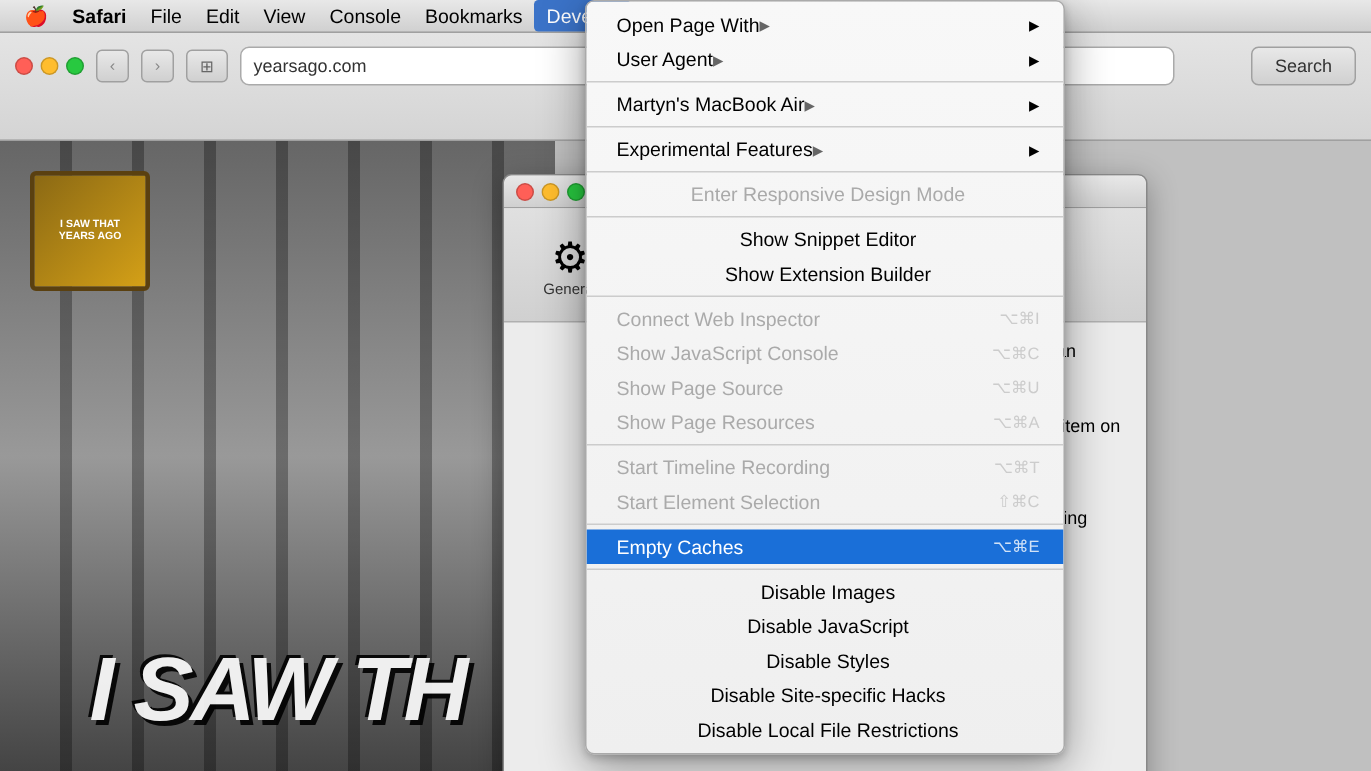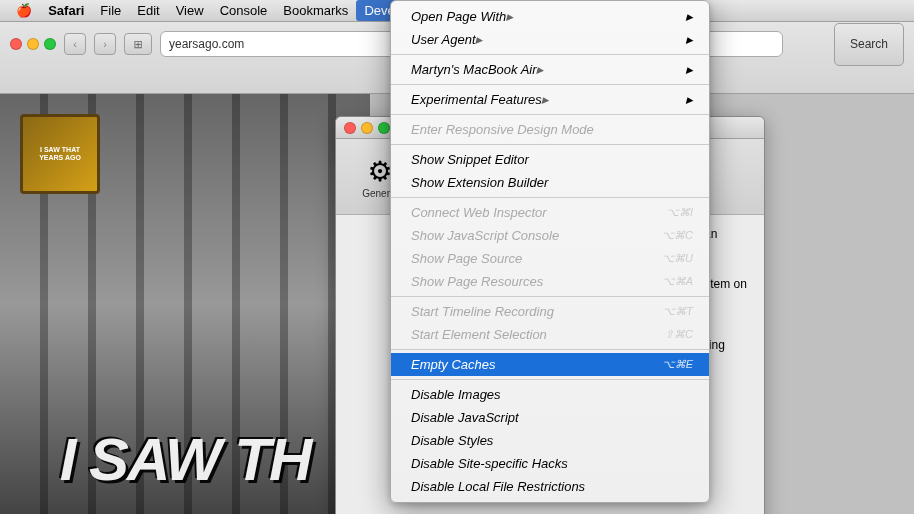--- a/index.html
+++ b/index.html
@@ -111,21 +111,21 @@
       background: #fff;
       border: 1px solid #aaa;
       border-radius: 6px;
       height: 26px;
       padding: 0 8px;
       font-size: 12px;
       color: #333;
     }
 
     .search-btn {
-      width: 70px; height: 43px;
+      width: 70px; height: 26px;
       background: linear-gradient(to bottom, #e8e8e8, #d0d0d0);
       border: 1px solid #a0a0a0;
       border-radius: 5px;
       display: flex;
       align-items: center;
       justify-content: center;
       font-size: 12px;
       color: #333;
       cursor: default;
       margin-left: 43px;
@@ -203,27 +203,26 @@
       border: 1px solid #aaa;
       border-radius: 6px;
       box-shadow: 0 8px 30px rgba(0,0,0,0.4), 0 2px 6px rgba(0,0,0,0.2);
       overflow: hidden;
       padding: 4px 0;
     }
 
     .menu-item {
       display: flex;
       align-items: center;
-      justify-content: space-between;
+      justify-content: center;
       padding: 4px 16px 4px 20px;
       font-size: 13px;
       color: #000;
       cursor: default;
       white-space: nowrap;
-      font-style: italic;
     }
 
     .menu-item.disabled {
       color: #aaa;
     }
 
     .menu-item.highlighted {
       background: #1a6fd8;
       color: #fff;
     }

